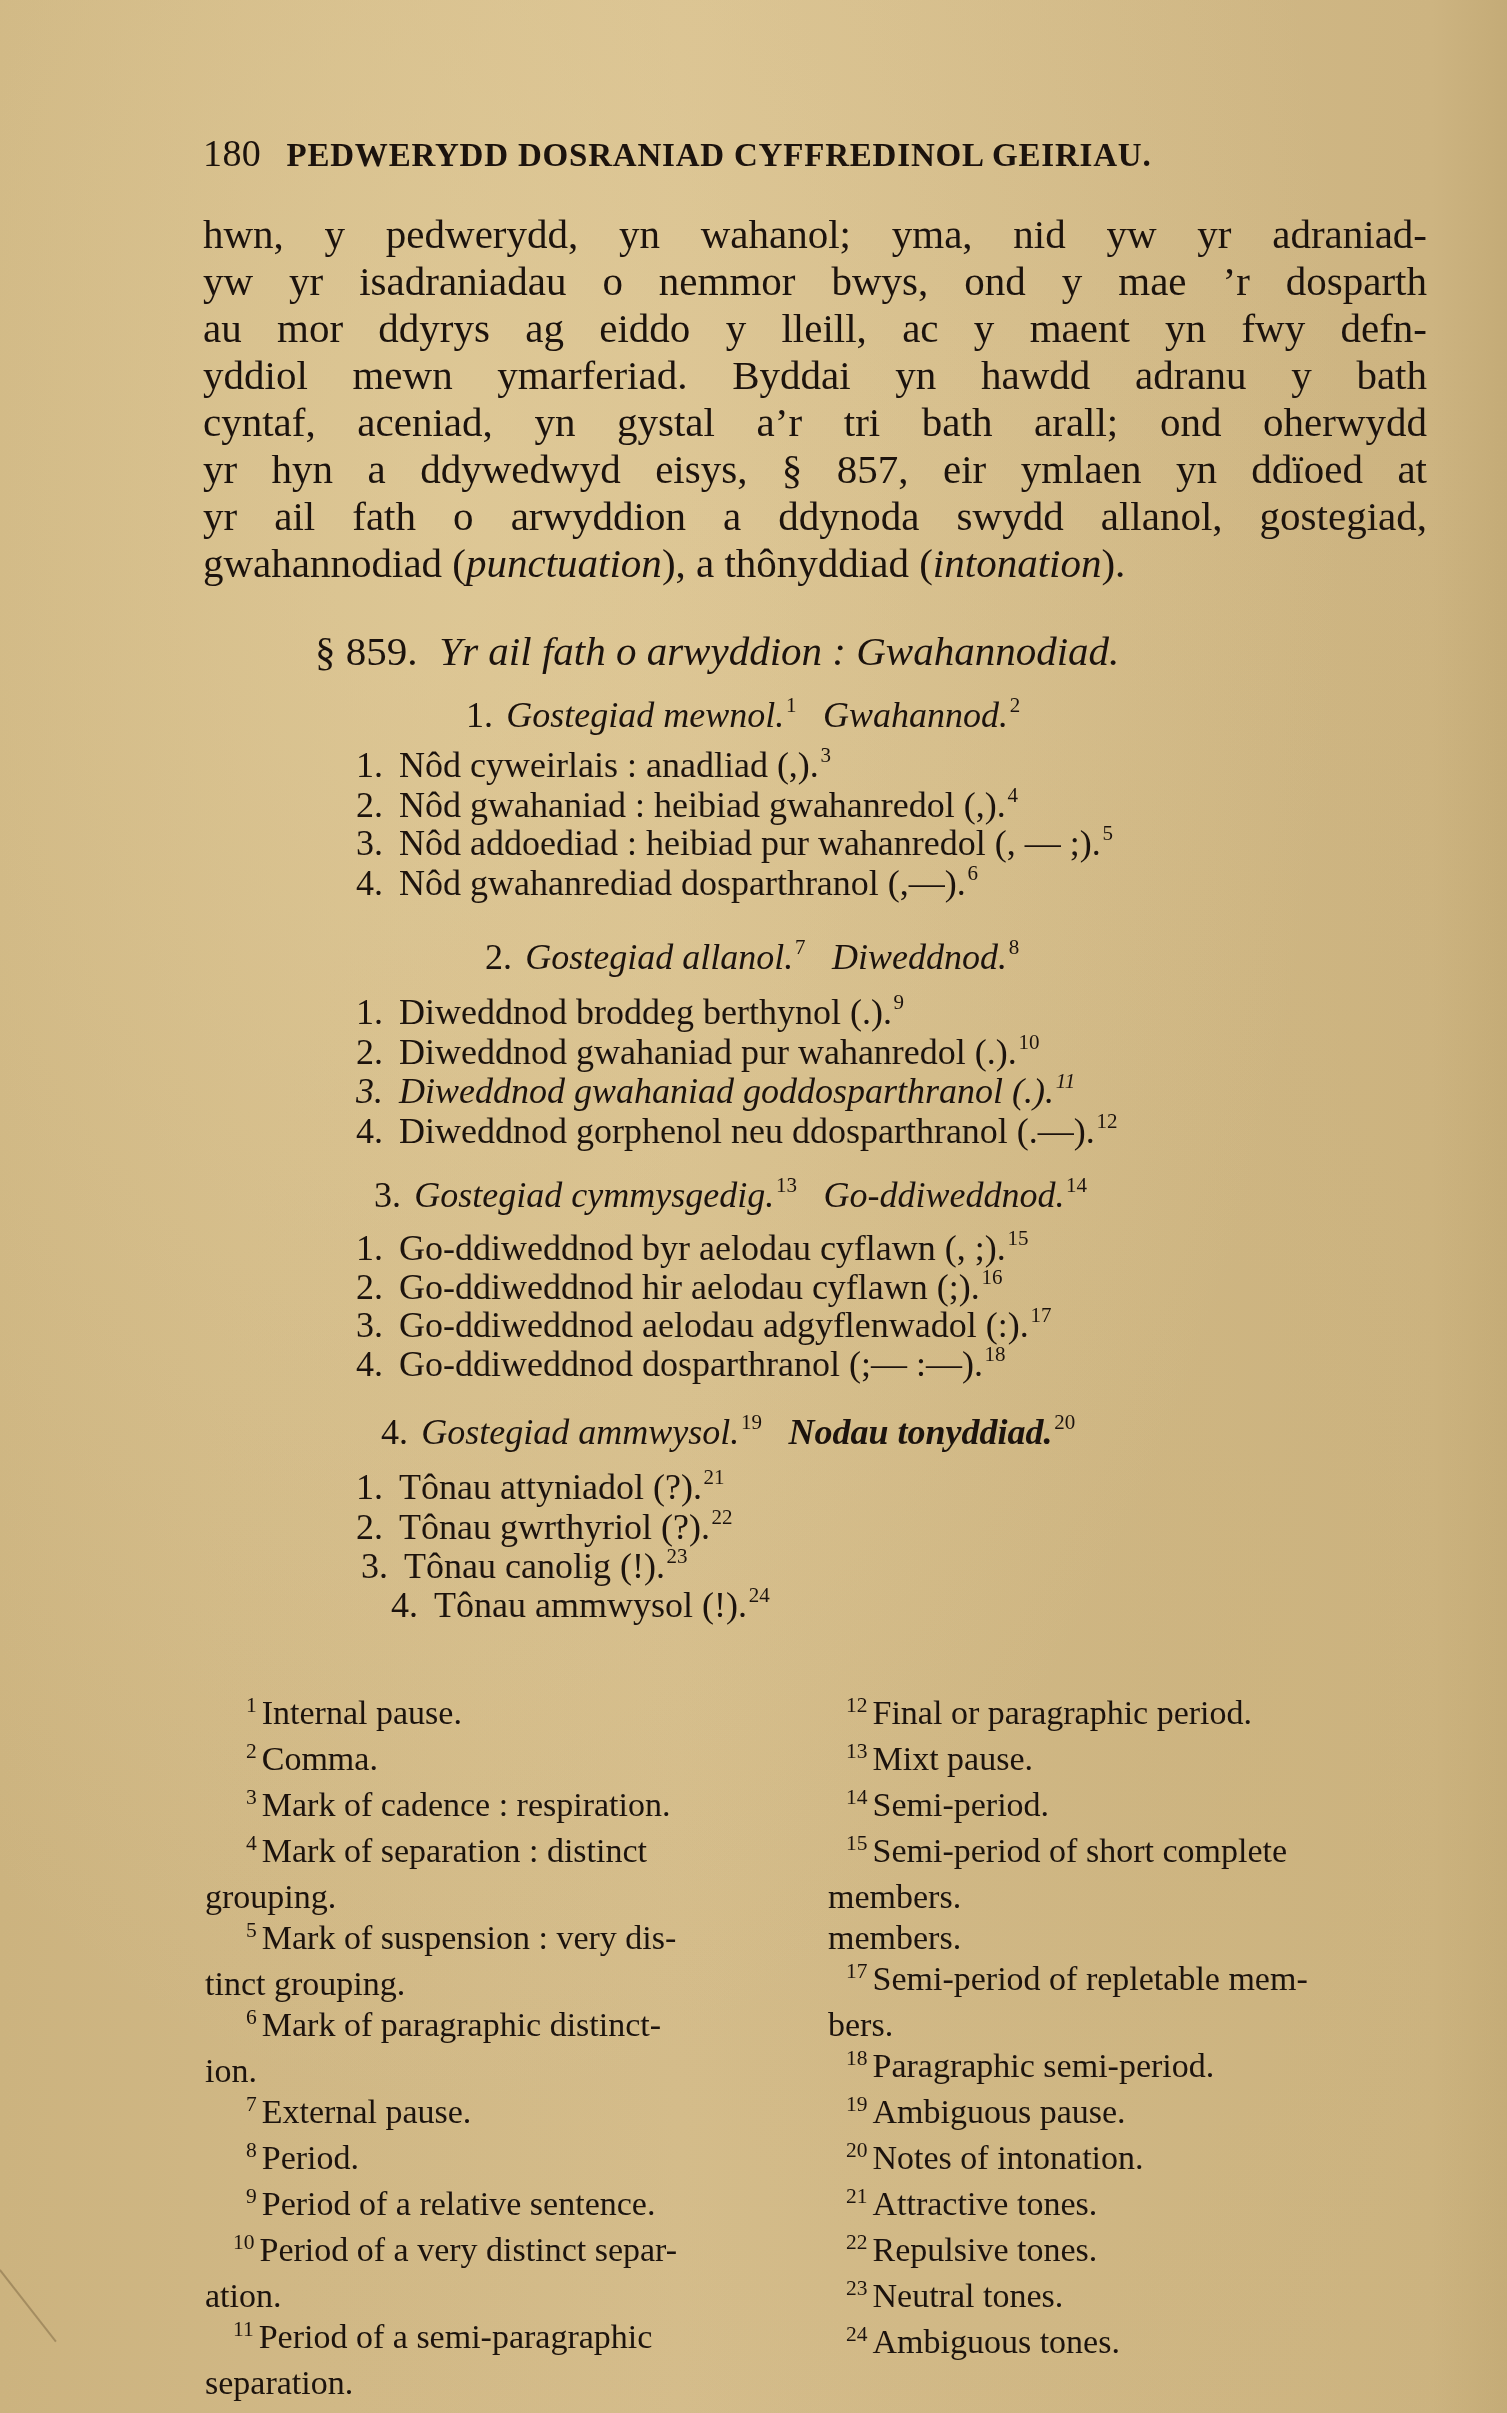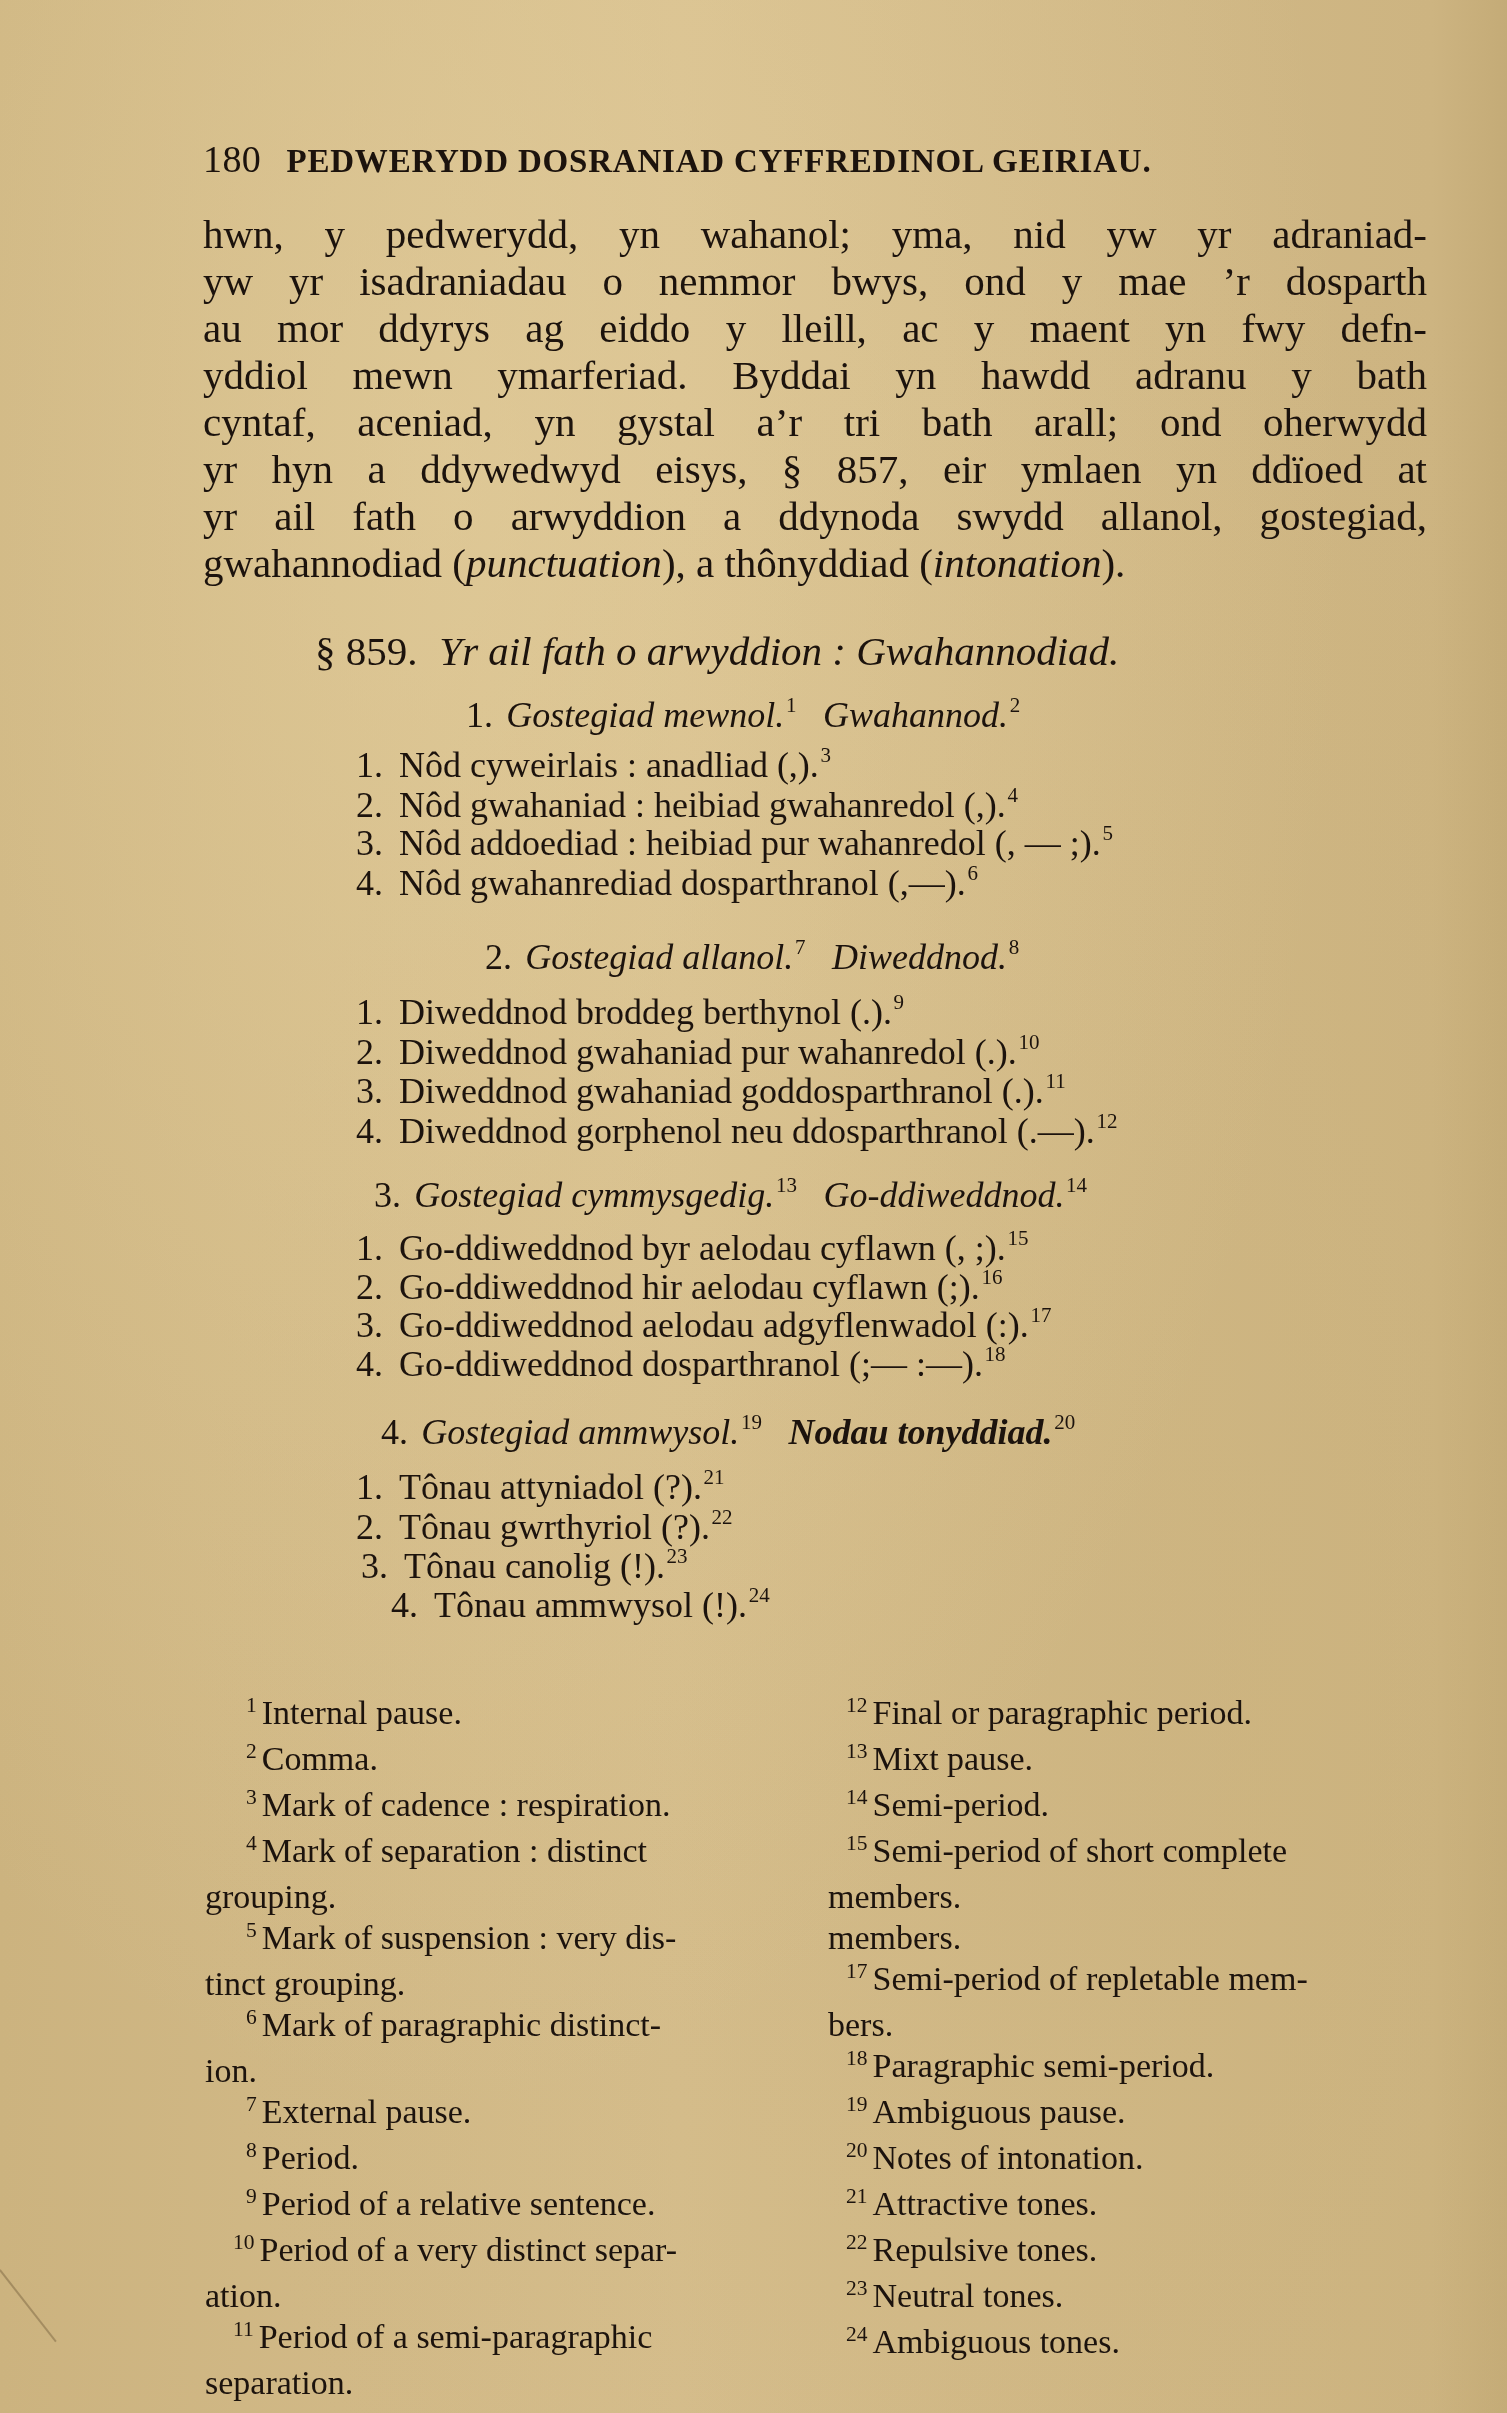--- a/index.html
+++ b/index.html
@@ -12,21 +12,21 @@
       linear-gradient(90deg, #ccb37f 0%, #d6be8d 45%, #cdb481 95%, #c4ab77 100%);
     position: relative;
     color: #1c130d;
     font-family: "DejaVu Serif", "Liberation Serif", serif;
   }
   .page { position: absolute; left: 0; top: 0; width: 1507px; height: 2413px; }
   .abs { position: absolute; white-space: nowrap; }
 
   
   .running-head {
-    left: 203px; top: 137px; font-size: 33px; letter-spacing: 0.4px;
+    left: 203px; top: 131px; font-size: 33px; letter-spacing: 0.4px;
     font-family: "Liberation Serif", serif; font-weight: bold; text-align: right;
   }
   .running-head .pageno { font-size: 38px; font-weight: normal; margin-right: 16.6px; }
   .running-head .title { font-variant: small-caps; font-size: 33px; font-weight: bold; letter-spacing: 0.8px; }
 
   
   .body-para {
     position: absolute; left: 203px; top: 211px; width: 1224px;
     font-family: "Liberation Serif", serif; font-size: 41px; line-height: 47px;
   }
@@ -95,21 +95,21 @@
   <div class="abs item" style="top:744px;"><span class="num">1.</span><span>Nôd cyweirlais : anadliad (,).</span><sup>3</sup></div>
   <div class="abs item" style="top:784px;"><span class="num">2.</span><span>Nôd gwahaniad : heibiad gwahanredol (,).</span><sup>4</sup></div>
   <div class="abs item" style="top:822px;"><span class="num">3.</span><span>Nôd addoediad : heibiad pur wahanredol (, — ;).</span><sup>5</sup></div>
   <div class="abs item" style="top:862px;"><span class="num">4.</span><span>Nôd gwahanrediad dosparthranol (,—).</span><sup>6</sup></div>
 
   <div class="abs subhead" style="left:485px; top:936px;">
     <span class="num">2.</span><span class="it">Gostegiad allanol.</span><sup>7</sup><span class="gap"></span><span class="it">Diweddnod.</span><sup>8</sup>
   </div>
   <div class="abs item" style="top:991px;"><span class="num">1.</span><span>Diweddnod broddeg berthynol (.).</span><sup>9</sup></div>
   <div class="abs item" style="top:1031px;"><span class="num">2.</span><span>Diweddnod gwahaniad pur wahanredol (.).</span><sup>10</sup></div>
-  <div class="abs item" style="top:1070px;"><span class="num">3.</span><span>Diweddnod gwahaniad goddosparthranol (.).</span><sup>11</sup></div>
+  <div class="abs item" style="top:1070px;font-style:italic;"><span class="num">3.</span><span>Diweddnod gwahaniad goddosparthranol (.).</span><sup>11</sup></div>
   <div class="abs item" style="top:1110px;"><span class="num">4.</span><span>Diweddnod gorphenol neu ddosparthranol (.—).</span><sup>12</sup></div>
 
   <div class="abs subhead" style="left:374px; top:1174px;">
     <span class="num">3.</span><span class="it">Gostegiad cymmysgedig.</span><sup>13</sup><span class="gap"></span><span class="it">Go-ddiweddnod.</span><sup>14</sup>
   </div>
   <div class="abs item" style="top:1227px;"><span class="num">1.</span><span>Go-ddiweddnod byr aelodau cyflawn (, ;).</span><sup>15</sup></div>
   <div class="abs item" style="top:1266px;"><span class="num">2.</span><span>Go-ddiweddnod hir aelodau cyflawn (;).</span><sup>16</sup></div>
   <div class="abs item" style="top:1304px;"><span class="num">3.</span><span>Go-ddiweddnod aelodau adgyflenwadol (:).</span><sup>17</sup></div>
   <div class="abs item" style="top:1343px;"><span class="num">4.</span><span>Go-ddiweddnod dosparthranol (;— :—).</span><sup>18</sup></div>
 

